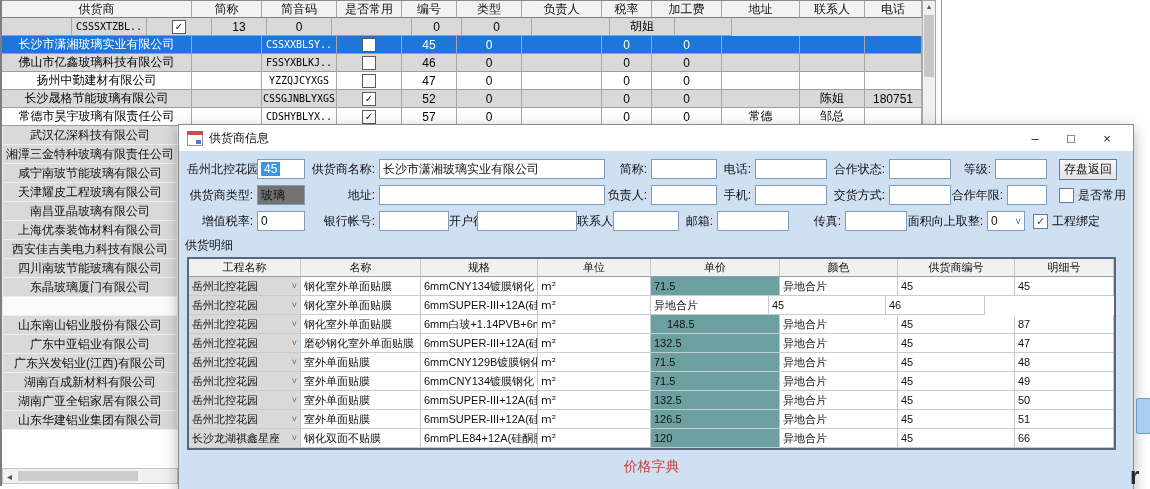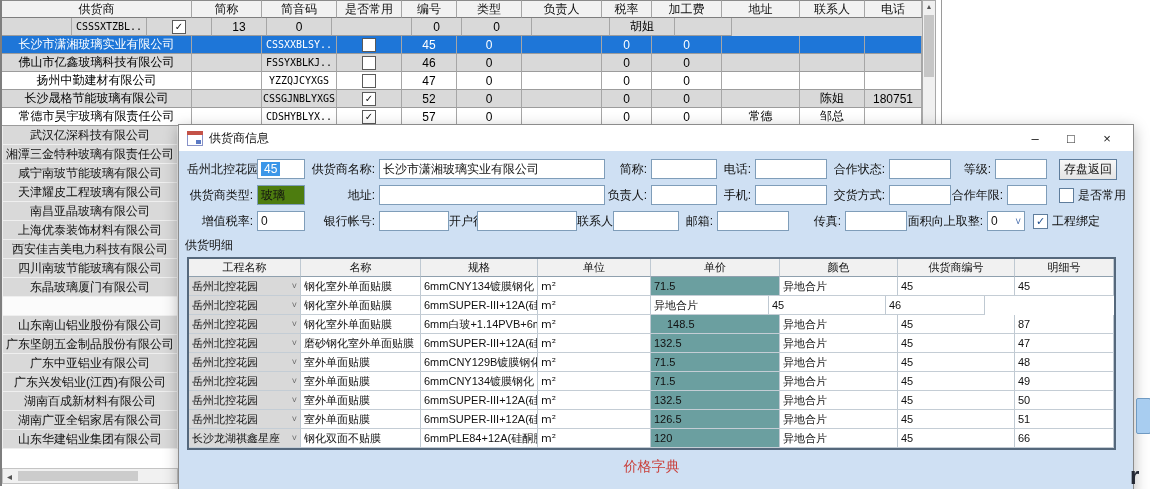--- a/index.html
+++ b/index.html
@@ -43,21 +43,21 @@
   .form-icon::before { content:""; position:absolute; left:-1px; top:-1px; right:-1px; height:4px; background:#c45248; }
   .form-icon::after { content:""; position:absolute; right:1px; bottom:1px; width:5px; height:4px; background:#5b79c4; }
   .win-controls { margin-left:auto; display:flex; }
   .win-controls span { width:36px; text-align:center; font-size:13px; color:#222; cursor:default; }
 
   .dlg-body { position:relative; padding-top:2px; }
   .frow { display:flex; align-items:center; height:20px; margin-top:6px; padding-left:8px; font-size:12px; color:#111; }
   .flabel { text-align:right; padding-right:4px; white-space:nowrap; box-sizing:border-box; overflow:hidden; }
   .finput { height:20px; background:#fff; border:1px solid #7f9db9; box-sizing:border-box; font-size:12px;
             display:flex; align-items:center; padding:0 3px; overflow:hidden; white-space:nowrap; }
-  .finput.readonly { background:#4d7c0f; }
+  .finput.readonly { background:#737373; }
   .hl { background:#3b96e8; color:#fff; padding:0 3px; }
   .btn { background:linear-gradient(#f8f8f8,#e4e4e4); border:1px solid #8a9aa9; font-size:12px; height:21px;
          display:inline-flex; align-items:center; justify-content:center; padding:0 6px; box-sizing:border-box;
          color:#111; white-space:nowrap; cursor:default; }
   .btn.primary { border:1px solid #5f7d9c; }
   .cbk { display:inline-flex; align-items:center; gap:4px; font-size:12px; white-space:nowrap; }
   .cbk .box { width:13px; height:13px; background:#fff; border:1px solid #5f7d9c; font-size:11px;
               line-height:12px; text-align:center; color:#1d4d8c; }
   .combo { justify-content:space-between; }
   .carrow { color:#4a6fae; font-size:10px; }
@@ -211,21 +211,20 @@
       <div class="ll-row">湘潭三金特种玻璃有限责任公司</div>
       <div class="ll-row">咸宁南玻节能玻璃有限公司</div>
       <div class="ll-row">天津耀皮工程玻璃有限公司</div>
       <div class="ll-row">南昌亚晶玻璃有限公司</div>
       <div class="ll-row">上海优泰装饰材料有限公司</div>
       <div class="ll-row">西安佳吉美电力科技有限公司</div>
       <div class="ll-row">四川南玻节能玻璃有限公司</div>
       <div class="ll-row">东晶玻璃厦门有限公司</div>
       <div class="ll-row blank"></div>
       <div class="ll-row">山东南山铝业股份有限公司</div>
-      <div class="ll-row">广东坚朗五金制品股份有限公司</div>
       <div class="ll-row">广东中亚铝业有限公司</div>
       <div class="ll-row">广东兴发铝业(江西)有限公司</div>
       <div class="ll-row">湖南百成新材料有限公司</div>
       <div class="ll-row">湖南广亚全铝家居有限公司</div>
       <div class="ll-row">山东华建铝业集团有限公司</div>
     </div>
   <div class="h-scroll">
     <span class="arr">◂</span>
     <span class="thumb"></span>
   </div>

